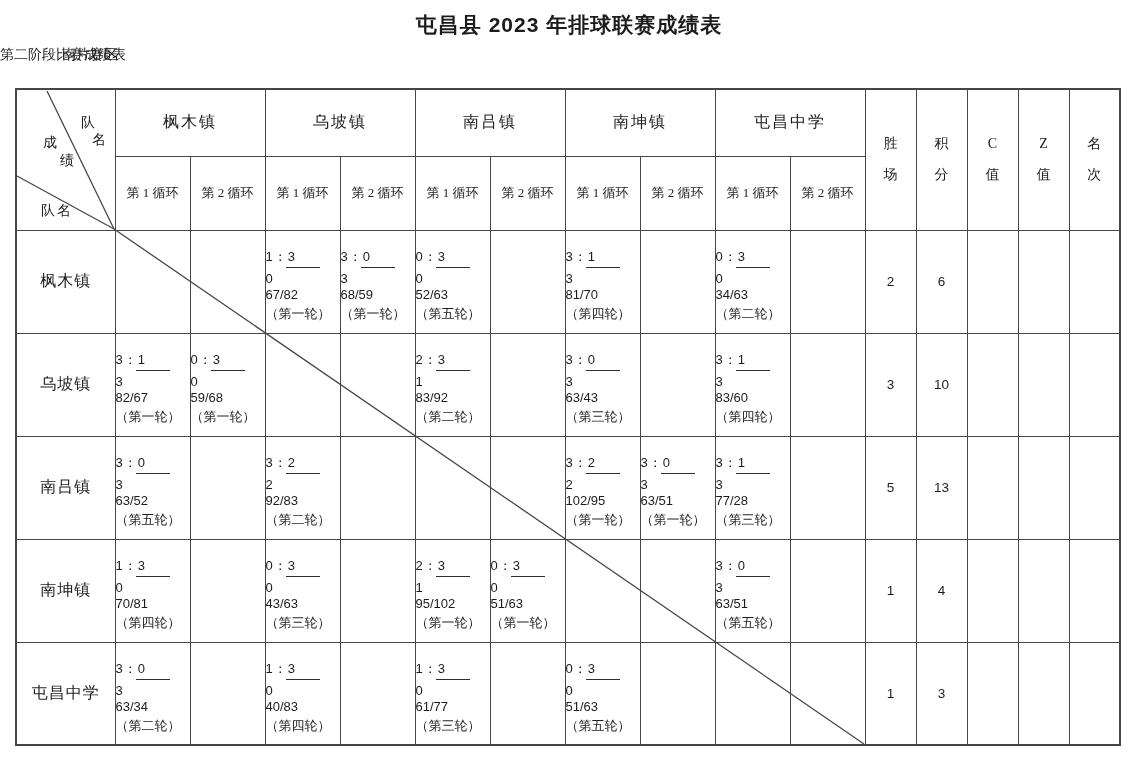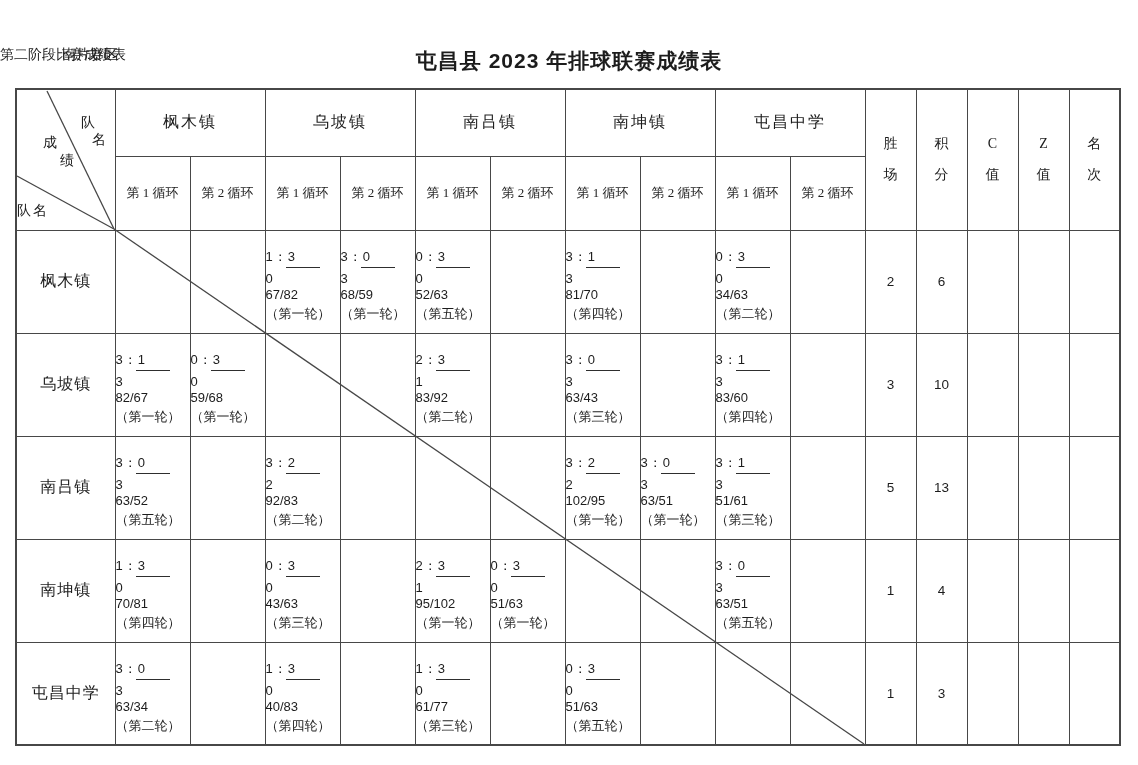--- a/index.html
+++ b/index.html
@@ -5,21 +5,20 @@
   html,body { margin:0; padding:0; }
   body {
     width:1138px; height:765px; position:relative; overflow:hidden;
     background:#ffffff; color:#1c1c1c;
     font-family:"Liberation Sans", sans-serif;
   }
   .page-title {
     position:absolute; top:11px; left:0; width:100%;
     text-align:center; font-size:21px; font-weight:bold;
     letter-spacing:1px;
-    margin-top:36px;
   }
   .zone-label {
     position:absolute; top:46px; left:62px;
     font-size:14px; font-family:"Liberation Serif", serif;
   }
   .stage-subtitle {
     position:absolute; top:46px; left:0; width:100%;
     text-align:left; font-size:14px; font-family:"Liberation Serif", serif;
   }
   table.results {
@@ -98,21 +97,21 @@
       <col class="c-stat">
       <col class="c-stat">
     </colgroup>
   <thead>
     <tr class="h1" id="hrow1">
       <td class="corner" rowspan="2">
           <span style="left: 64px; top: 26px;">队</span>
           <span style="left: 75px; top: 43px;">名</span>
           <span style="left: 26px; top: 46px;">成</span>
           <span style="left: 43px; top: 64px;">绩</span>
-          <span style="left: 0; top: 114px; letter-spacing: 2px;">队名</span>
+          <span style="left: 24px; top: 114px; letter-spacing: 2px;">队名</span>
         </td>
     <th class="team-h" colspan="2">枫木镇</th>
         <th class="team-h" colspan="2">乌坡镇</th>
         <th class="team-h" colspan="2">南吕镇</th>
         <th class="team-h" colspan="2">南坤镇</th>
         <th class="team-h" colspan="2">屯昌中学</th>
         <th class="stat-h" rowspan="2">
           <div class="stat-stack">
             <span>胜</span>
             <span>场</span>
@@ -313,21 +312,21 @@
             <div class="m-sets">3</div>
             <div class="m-ratio">63/51</div>
             <div class="m-round">（第一轮）</div>
           </div>
         </td>
         <td class="match-cell">
           <div class="match">
             <div class="m-score">3：1</div>
             <div class="m-bar"></div>
             <div class="m-sets">3</div>
-            <div class="m-ratio">51/61</div>
+            <div class="m-ratio">77/28</div>
             <div class="m-round">（第三轮）</div>
           </div>
         </td>
         <td></td>
         <td class="stat-val">5</td>
         <td class="stat-val">13</td>
         <td class="stat-val"></td>
         <td class="stat-val"></td>
         <td class="stat-val"></td>
       </tr>

